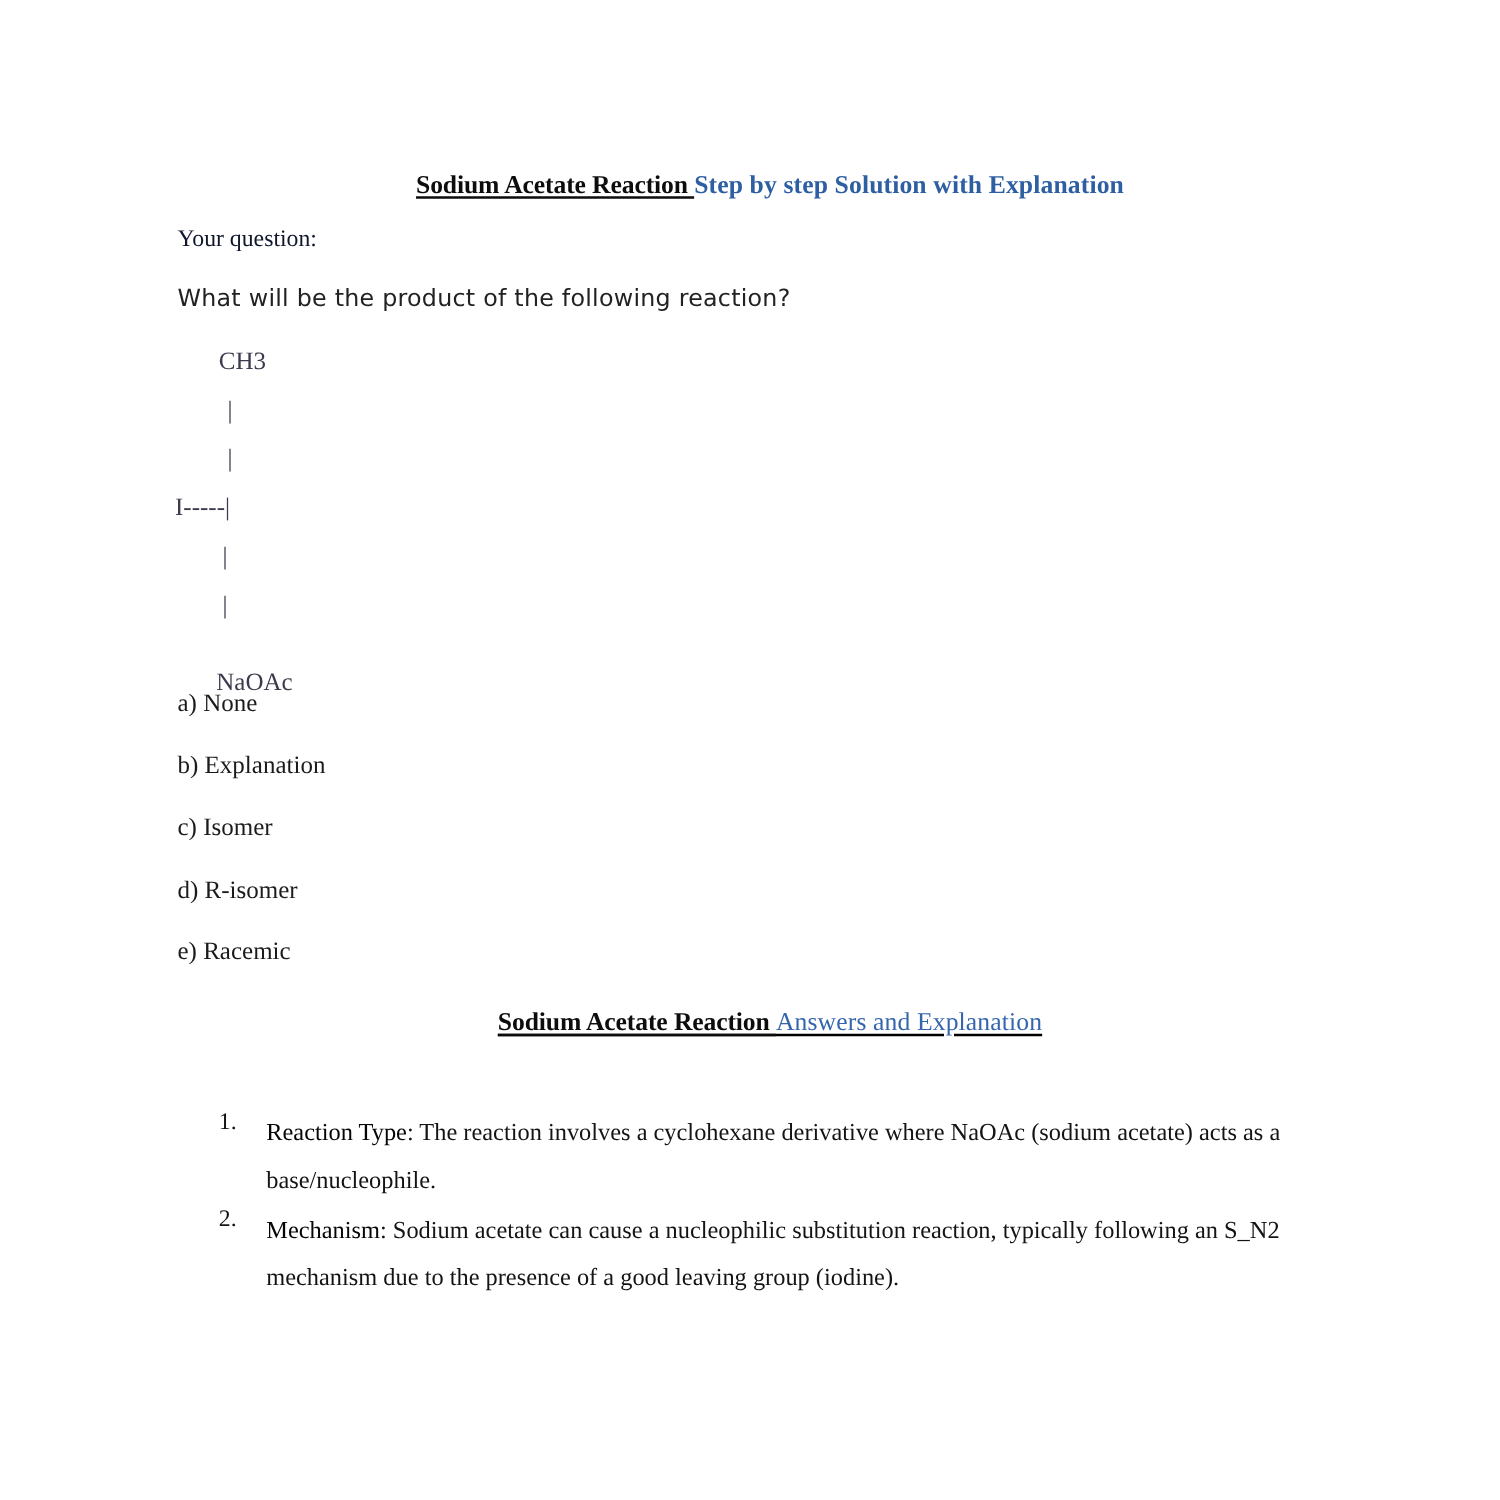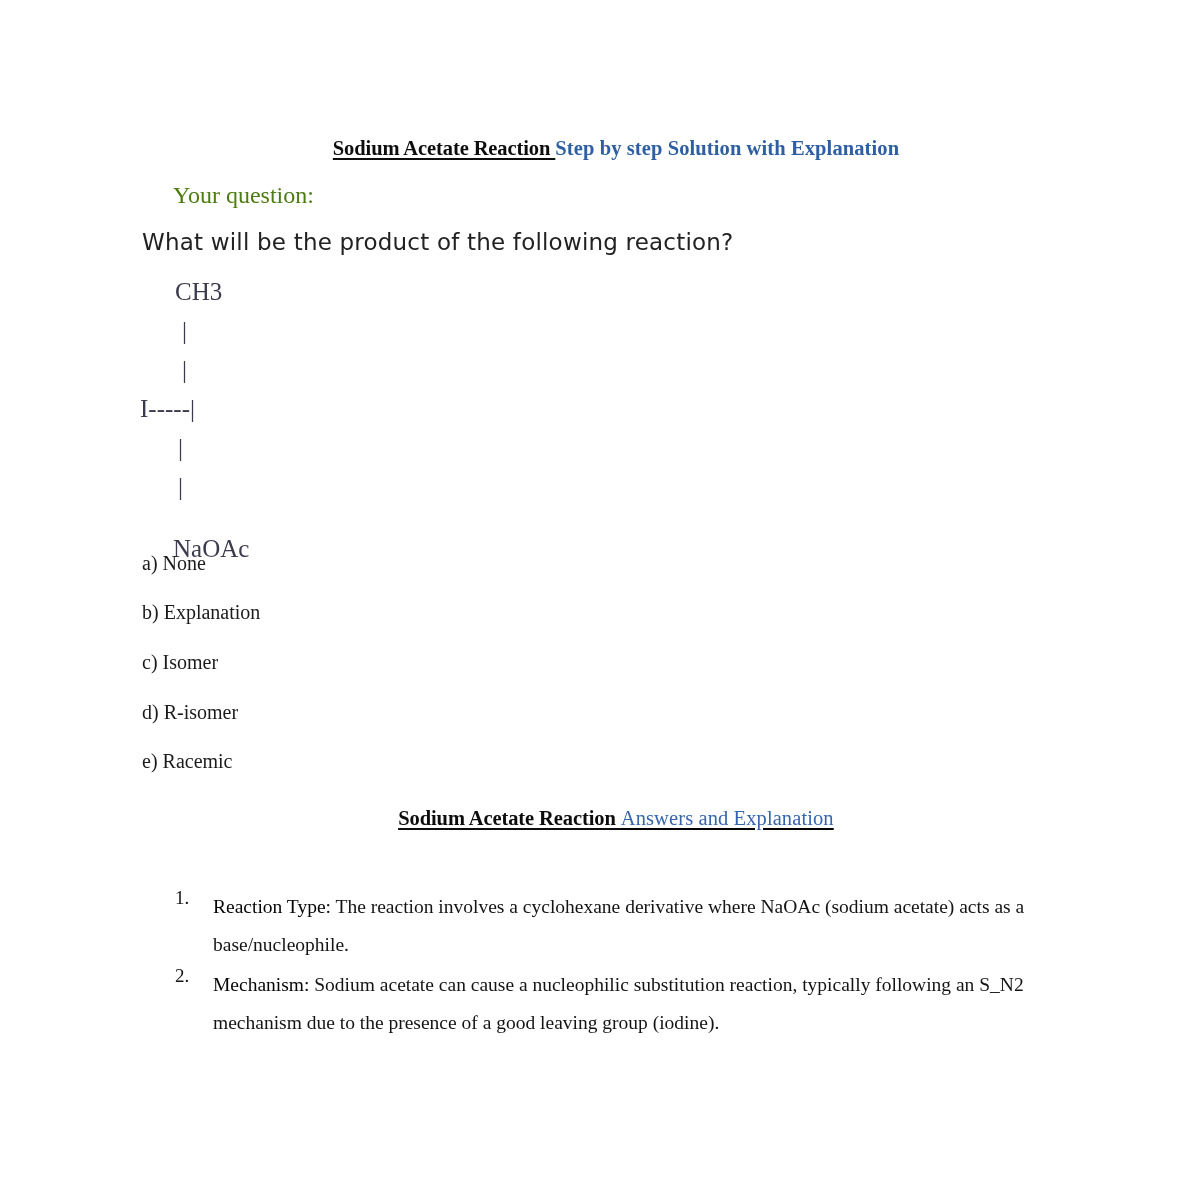--- a/index.html
+++ b/index.html
@@ -62,35 +62,34 @@
   
   .para {
     position: absolute;
     left: 142px;
     font-size: 19.5px;
     color: #1b1b1b;
     line-height: 1.25;
     white-space: nowrap;
   }
   .para-blue {
-    color: #4d7c0f;
-    font-size: 24px;
-    margin-left: 31px;
+    color: #0f172a;
+    font-size: 19px;
   }
   .para-sans {
     font-family: "DejaVu Sans", "Liberation Sans", sans-serif;
-    font-size: 23px;
+    font-size: 19px;
     color: #222222;
     letter-spacing: 0.2px;
   }
 
   
   .ascii-line {
     position: absolute;
-    font-size: 25px;
+    font-size: 20px;
     color: #3b3b4d;
     line-height: 1.2;
     white-space: pre;
   }
 
   
   .option {
     position: absolute;
     left: 142px;
     font-size: 20px;

